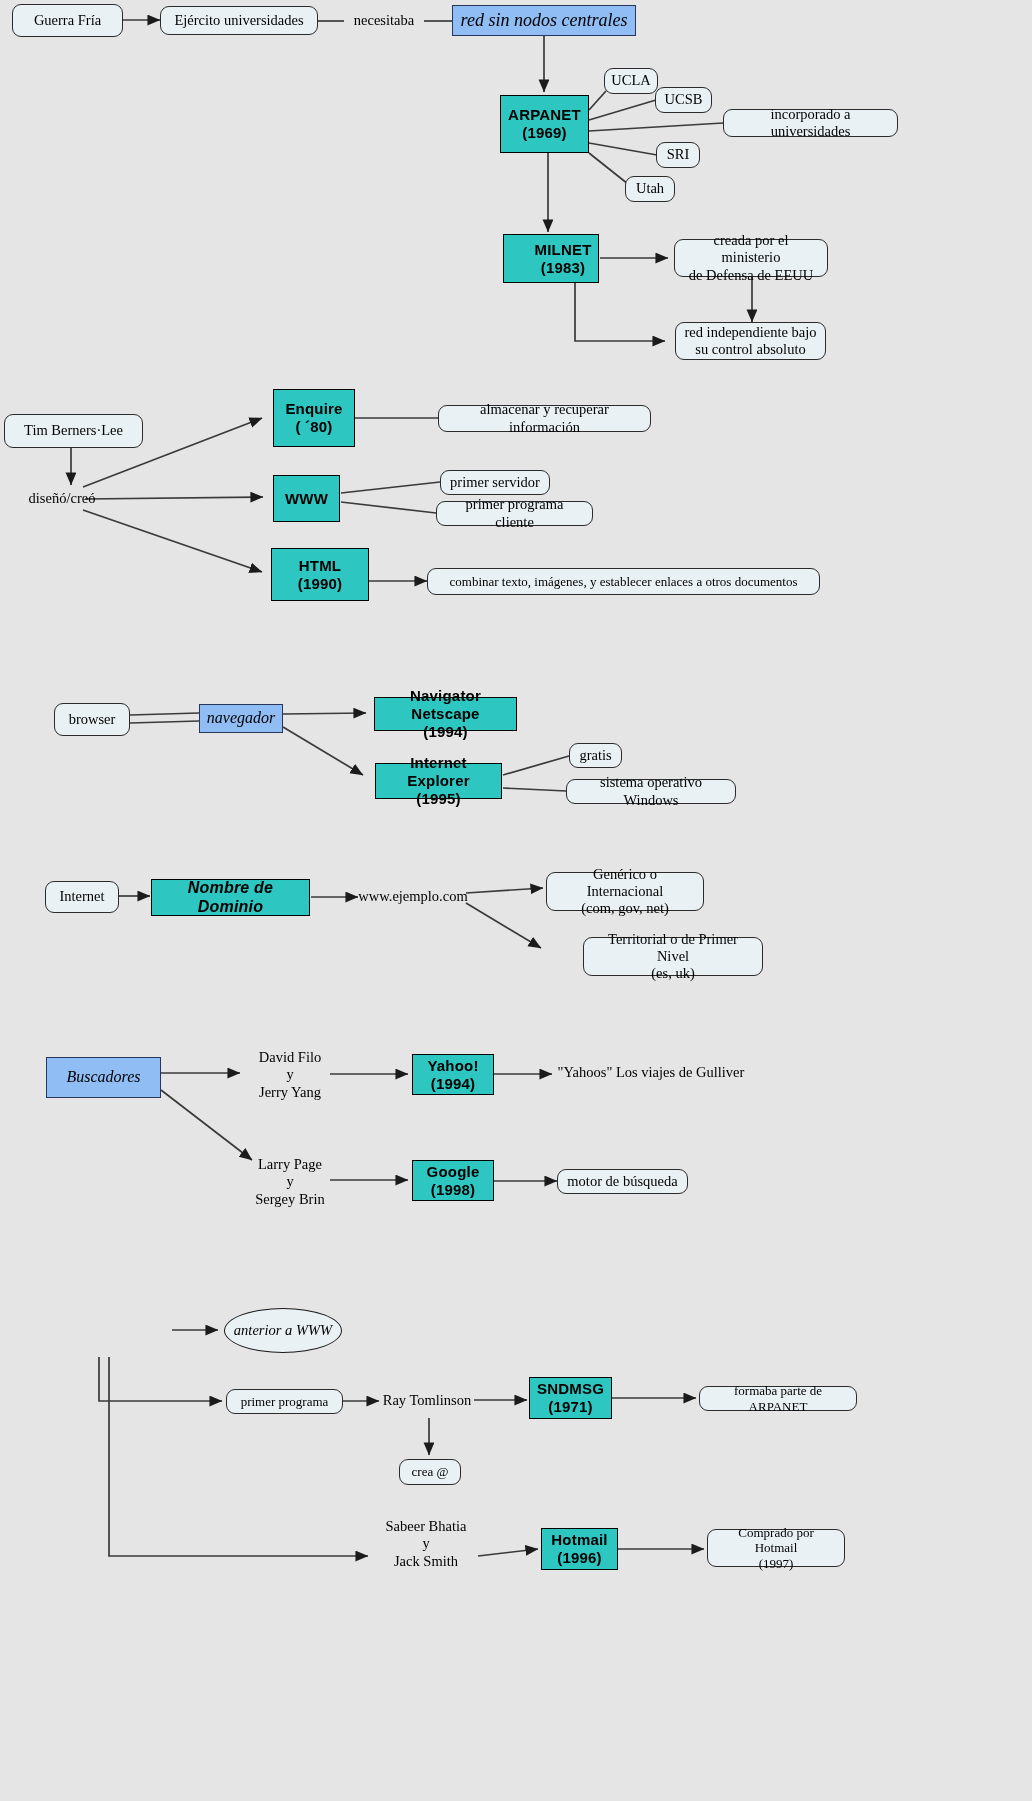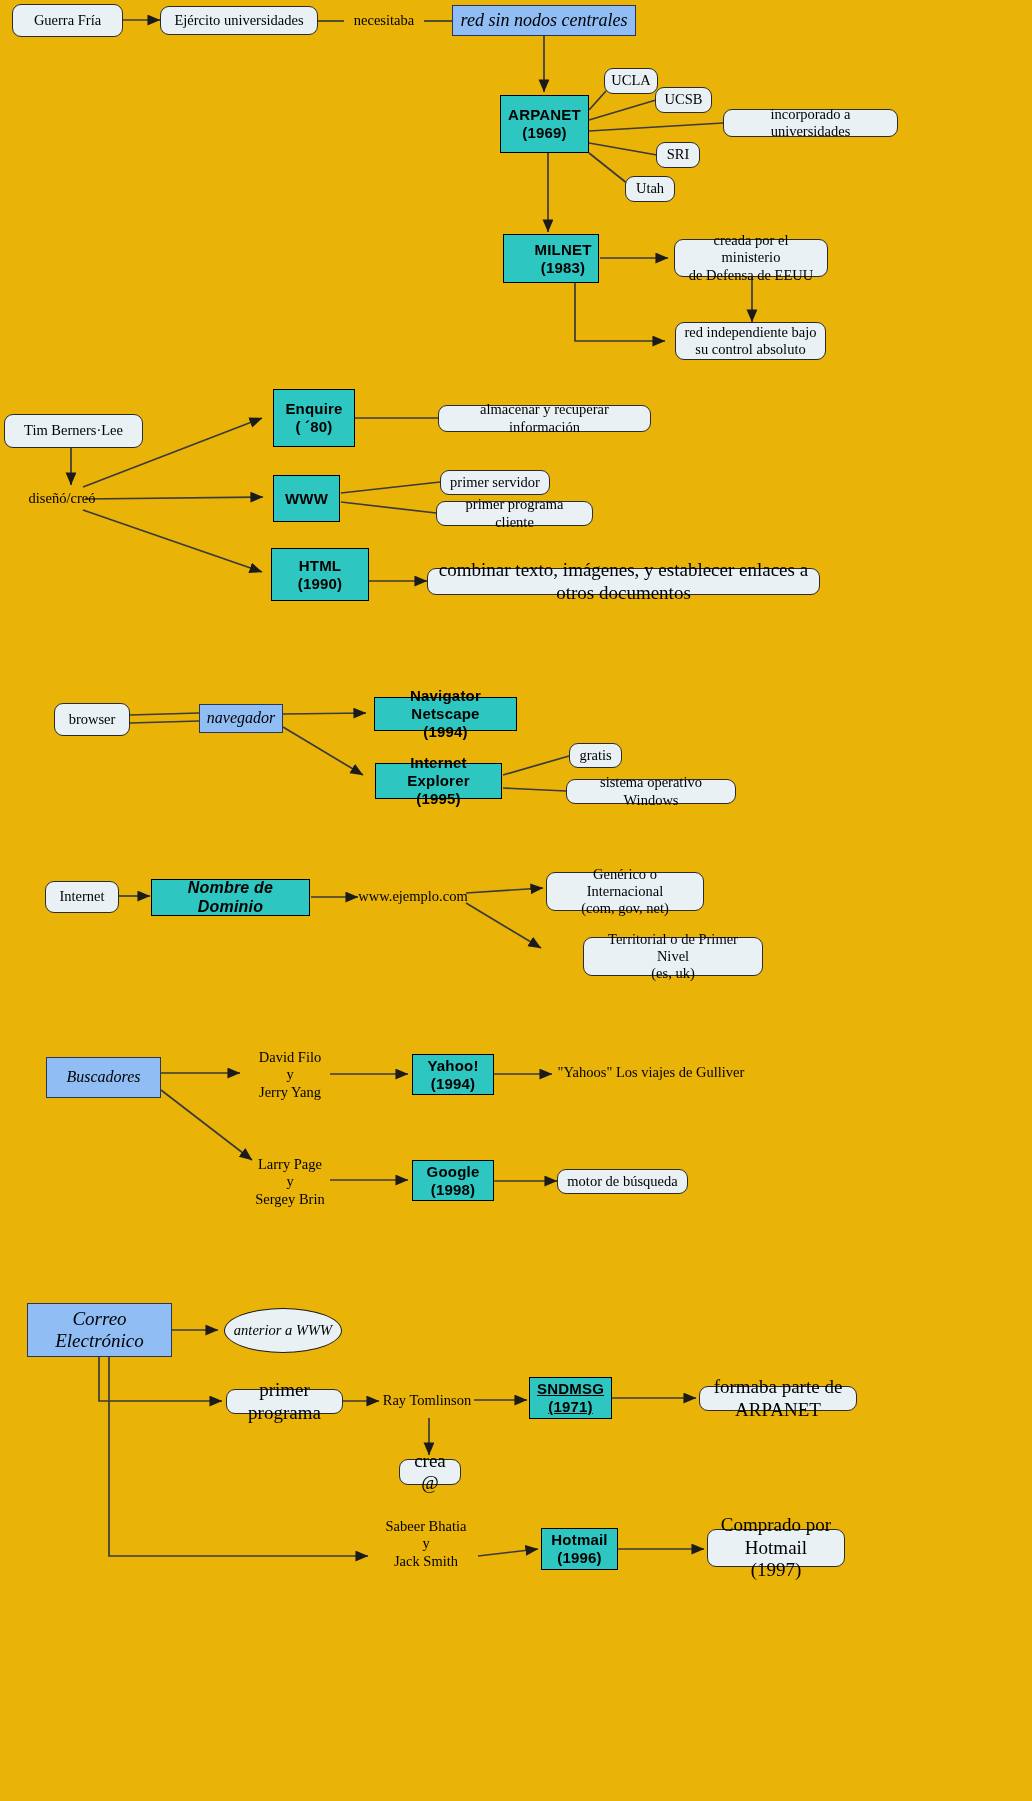--- a/index.html
+++ b/index.html
@@ -1,20 +1,20 @@
 <!DOCTYPE html>
 <html><head>
 <meta charset="utf-8">
 <style>
   html,body{margin:0;padding:0;background:#ffffff;}
   #canvas{
     position:relative;
     width:1032px;
     height:1801px;
-    background:#eab308;
+    background:#e5e5e5;
     font-family:"Liberation Serif", serif;
     overflow:hidden;
   }
   svg.links{position:absolute;left:0;top:0;width:1032px;height:1801px;pointer-events:none;}
 
   
   .node{
     position:absolute;
     box-sizing:border-box;
     display:flex;
@@ -65,21 +65,21 @@
   }
   
   .ellipse{
     background:#eaf1f4;
     border:1.5px solid #1a1a1a;
     border-radius:50%;
     font-family:"Liberation Serif", serif;
     font-style:italic;
     font-size:14.5px;
   }
-  .sz13{font-size:19px;}
+  .sz13{font-size:13px;}
   .sz15{font-size:15px;}
   .sz16{font-size:16px;}
 </style>
 </head>
 <body>
 
 <div id="canvas">
 
   <svg class="links" viewBox="0 0 1032 1801">
     <defs>
@@ -232,29 +232,28 @@
 
   <div class="node plain" style="left:245px;top:1159px;width:90px;height:46px;">Larry Page
 y
 Sergey Brin</div>
 
   <div class="node teal" style="left:412px;top:1160px;width:82px;height:41px;">Google
 (1998)</div>
 
   <div class="node pale" style="left:557px;top:1169px;width:131px;height:25px;">motor de búsqueda</div>
 
-  <div class="node blue" style="left:27px;top:1303px;width:145px;height:54px;font-size:19px;">Correo Electrónico</div>
 
   <div class="node ellipse" style="left:224px;top:1308px;width:118px;height:45px;">anterior a WWW</div>
 
   <div class="node pale sz13" style="left:226px;top:1389px;width:117px;height:25px;">primer programa</div>
 
   <div class="node plain" style="left:379px;top:1391px;width:96px;height:20px;">Ray Tomlinson</div>
 
-  <div class="node teal sz15" style="left:529px;top:1377px;width:83px;height:42px;text-decoration:underline;">SNDMSG
+  <div class="node teal sz15" style="left:529px;top:1377px;width:83px;height:42px;">SNDMSG
 (1971)</div>
 
   <div class="node pale sz13" style="left:699px;top:1386px;width:158px;height:25px;">formaba parte de ARPANET</div>
 
   <div class="node pale sz13" style="left:399px;top:1459px;width:62px;height:26px;">crea @</div>
 
   <div class="node plain" style="left:374px;top:1521px;width:104px;height:46px;">Sabeer Bhatia
 y
 Jack Smith</div>
 

